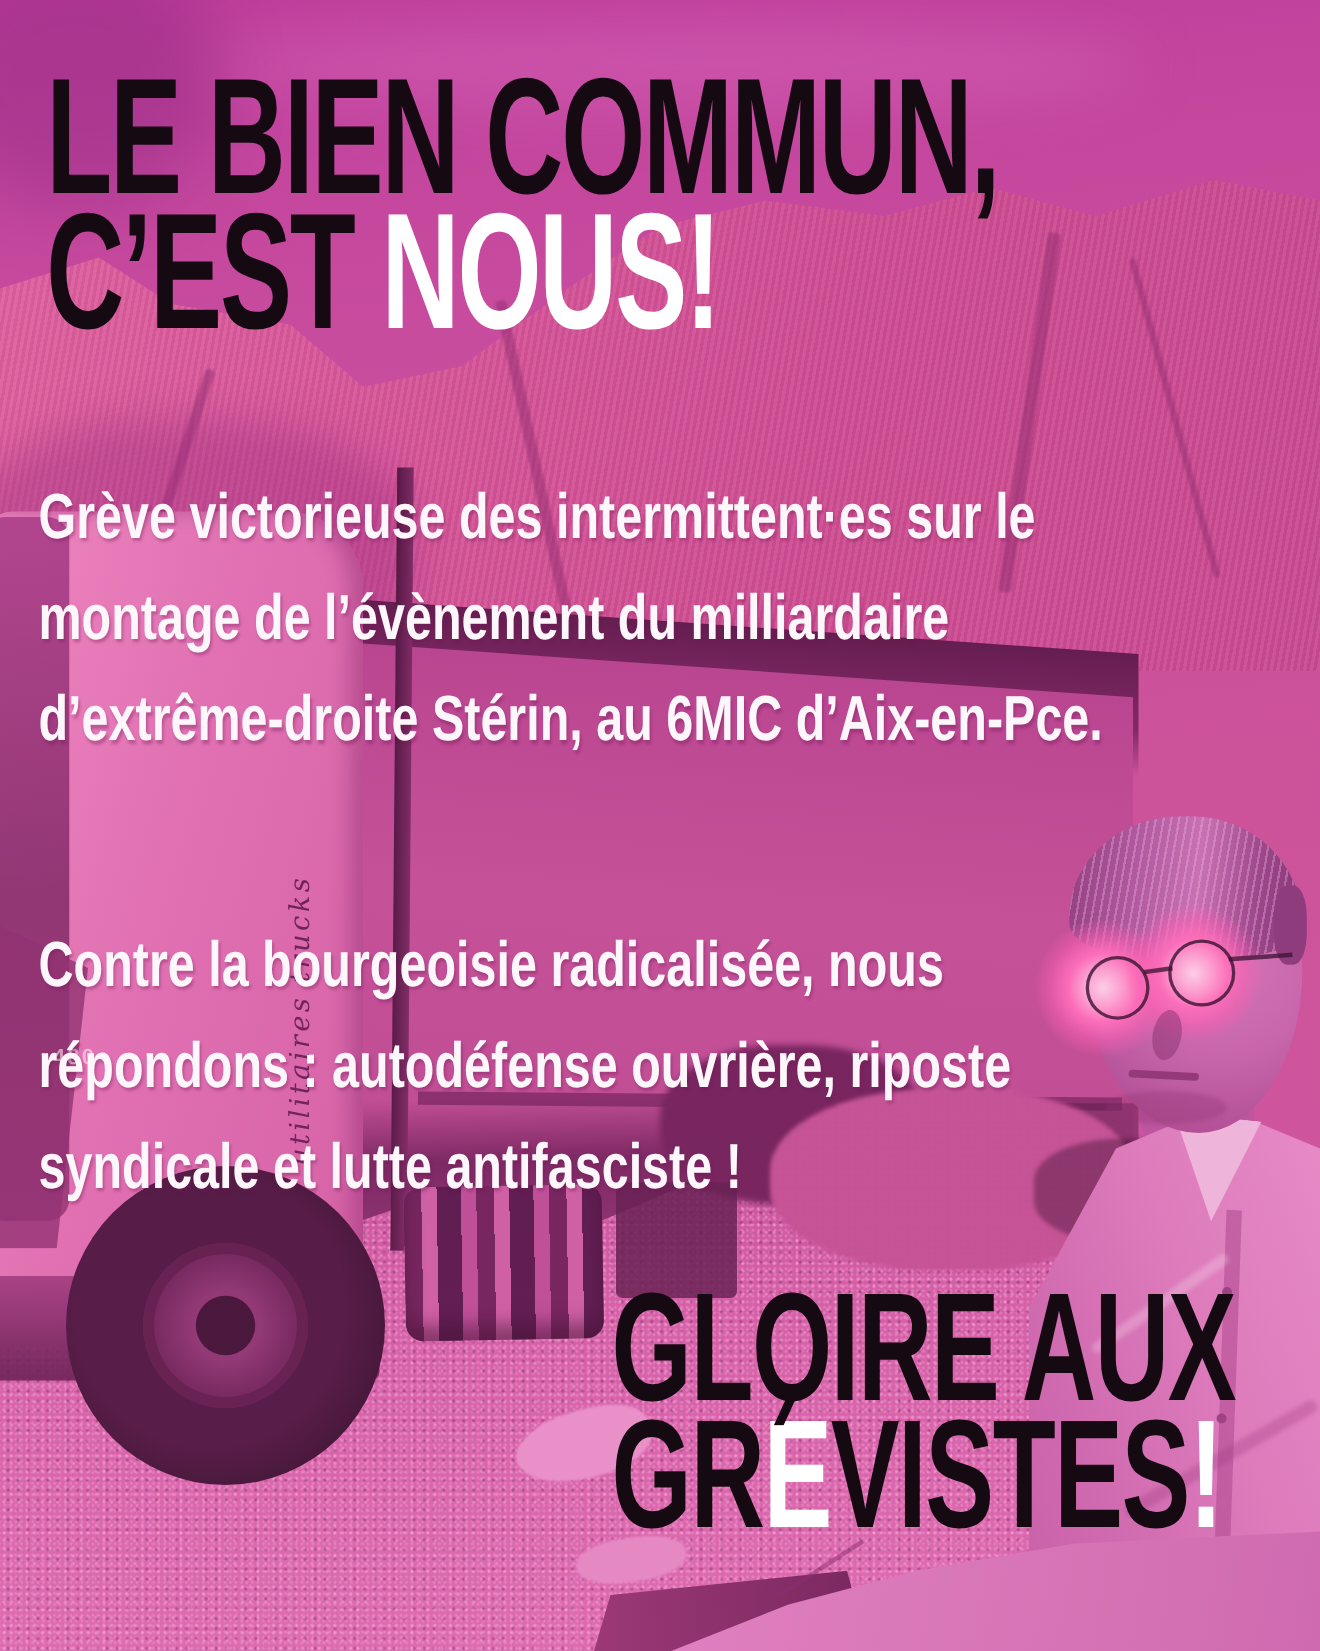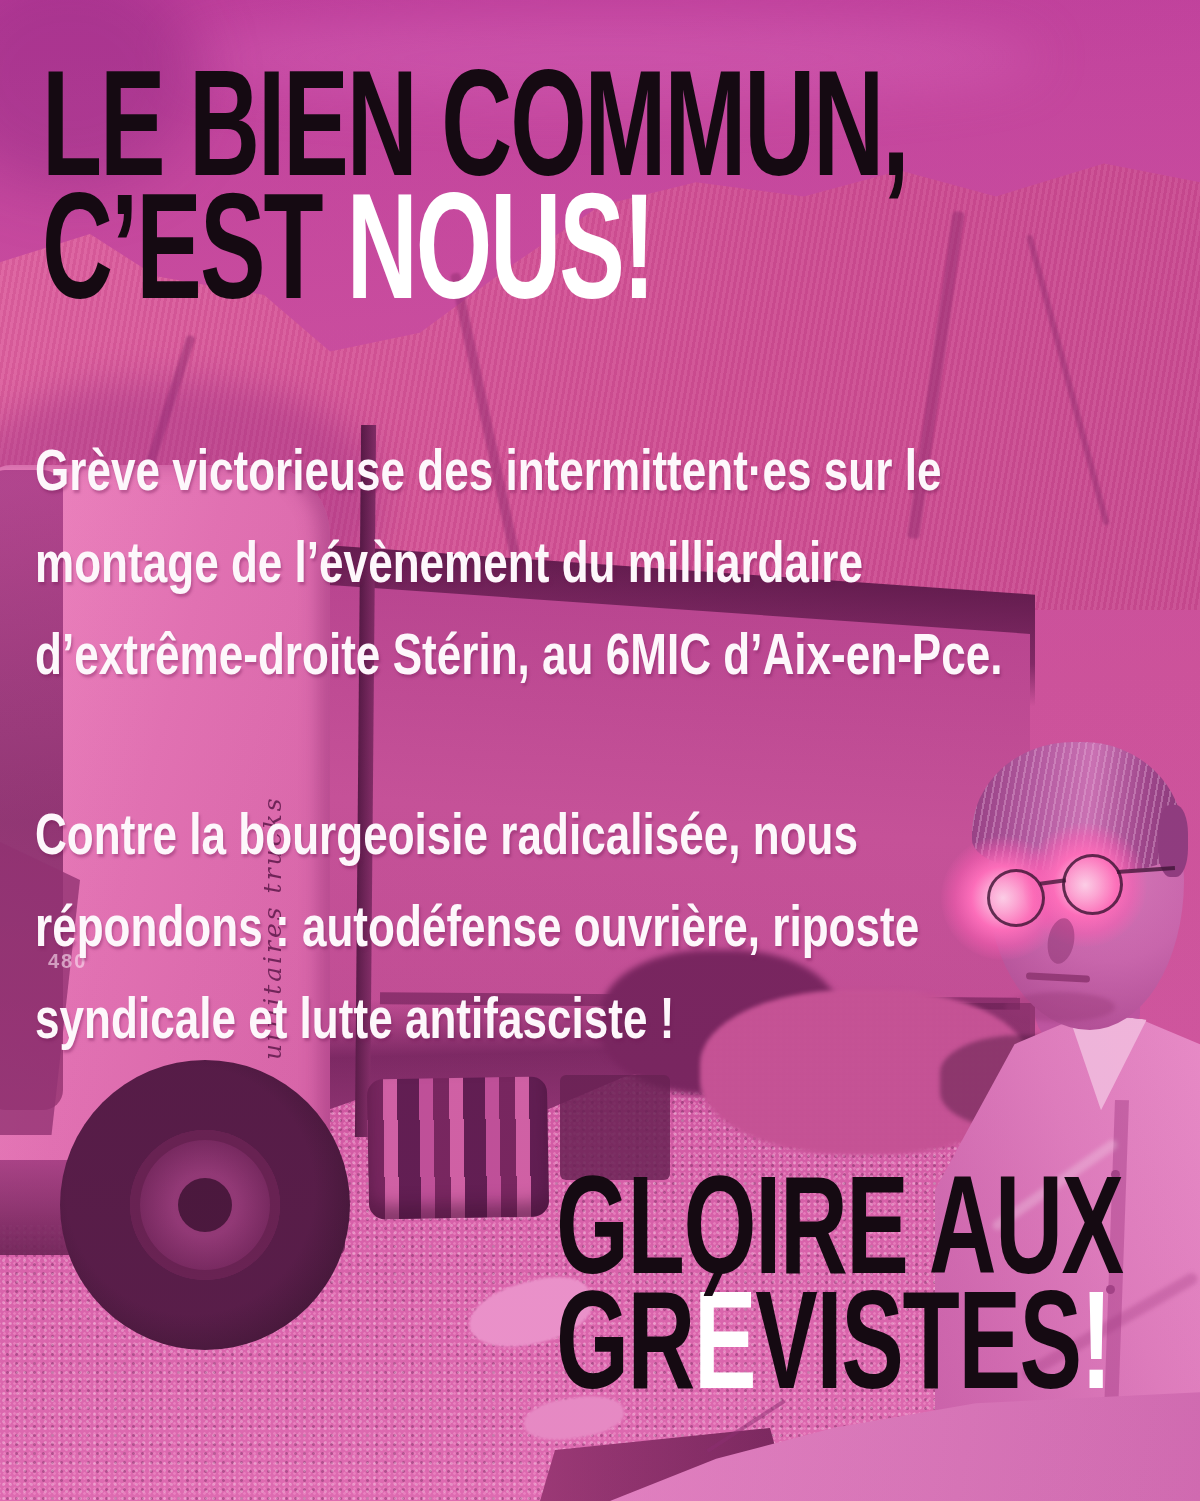--- a/index.html
+++ b/index.html
@@ -122,21 +122,21 @@
     background:linear-gradient(180deg,rgba(186,52,150,.10) 0%,rgba(205,80,160,.05) 35%,rgba(214,92,168,.12) 100%);}
   
   .txt-line{white-space:nowrap;transform-origin:left top;display:block;}
   .headline{left:42px;top:62px;z-index:20;color:#150a12;font-weight:bold;font-size:150px;line-height:123px;letter-spacing:-3px;}
   .headline .txt-line{transform:scaleX(.655);}
   .headline .white{color:#ffffff;}
   .para{z-index:20;color:#fdf7fb;font-weight:bold;font-size:58px;line-height:92px;letter-spacing:0;
     text-shadow:2px 3px 3px rgba(112,22,82,.35);}
   .para .txt-line{transform:scaleX(.76);}
   .para-1{left:35px;top:424px;}
-  .para-2{left:35px;top:788px;}
+  .para-2{left:35px;top:831px;}
   .slogan{left:556px;top:1167px;z-index:20;color:#150a12;font-weight:bold;font-size:140px;line-height:115px;letter-spacing:-2px;}
   .slogan .txt-line{transform:scaleX(.67);}
   .slogan .white{color:#ffffff;}
   .sl-e-wrap{position:relative;display:inline-block;}
   .sl-accent{position:absolute;left:.10em;top:-.07em;width:.21em;height:.17em;background:#150a12;
     clip-path:polygon(55% 0,100% 0,45% 100%,0 100%);}
 </style>
 </head>
 <body>
 

